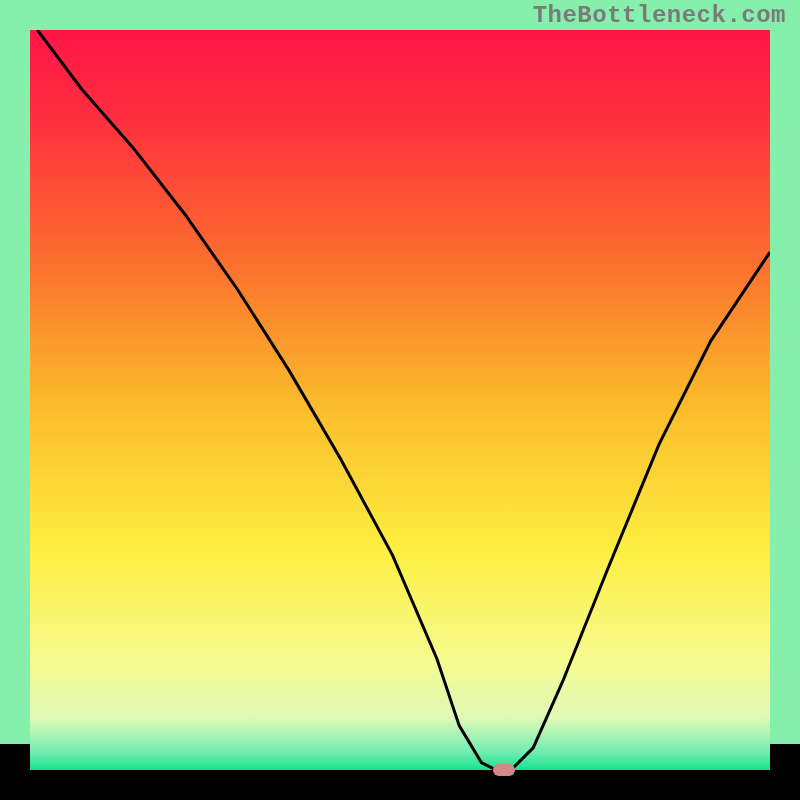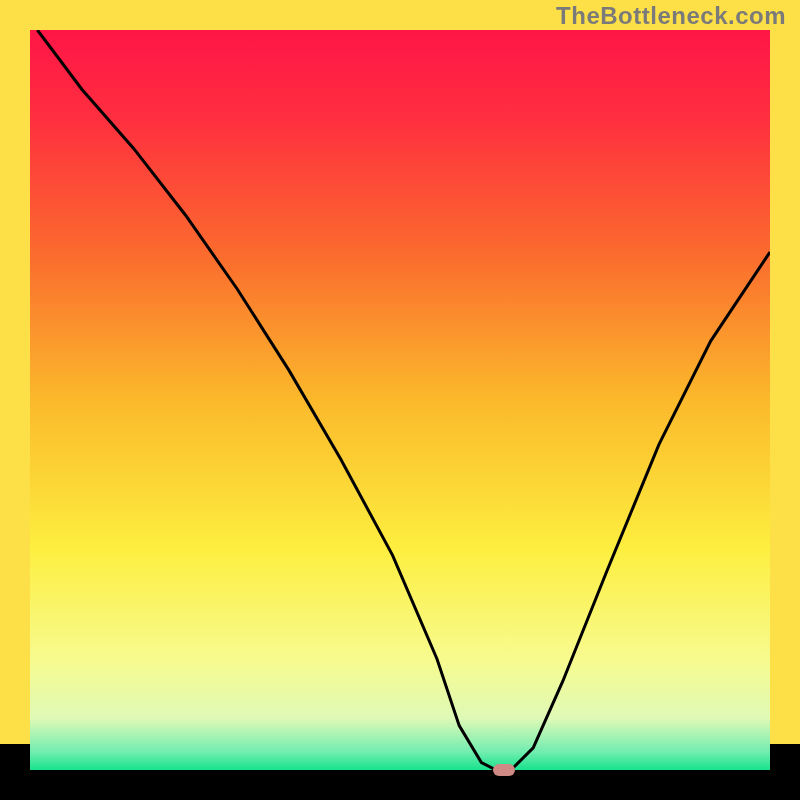--- a/index.html
+++ b/index.html
@@ -8,21 +8,22 @@
     width: 800px;
     height: 800px;
     background: #000;
     font-family: Arial, Helvetica, sans-serif;
     overflow: hidden;
   }
   .outer {
     position: relative;
     width: 800px;
     height: 744px;
-    background: #fde047;
+    background: #86efac;
+    font-family: Liberation Mono, monospace;
   }
   .watermark {
     position: absolute;
     top: 2px;
     right: 14px;
     color: #7a7a7a;
     font-weight: 600;
     font-size: 24px;
     letter-spacing: 0.5px;
     z-index: 10;

